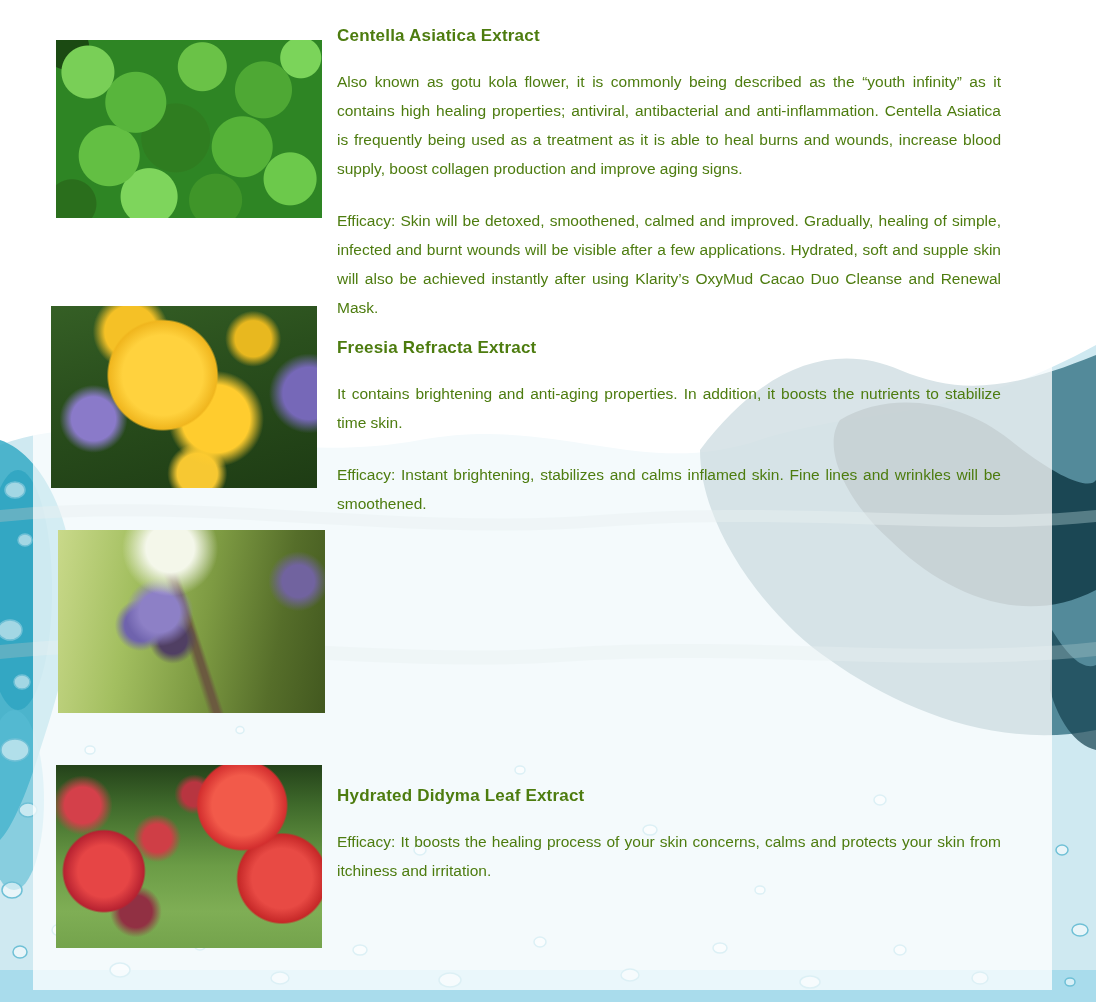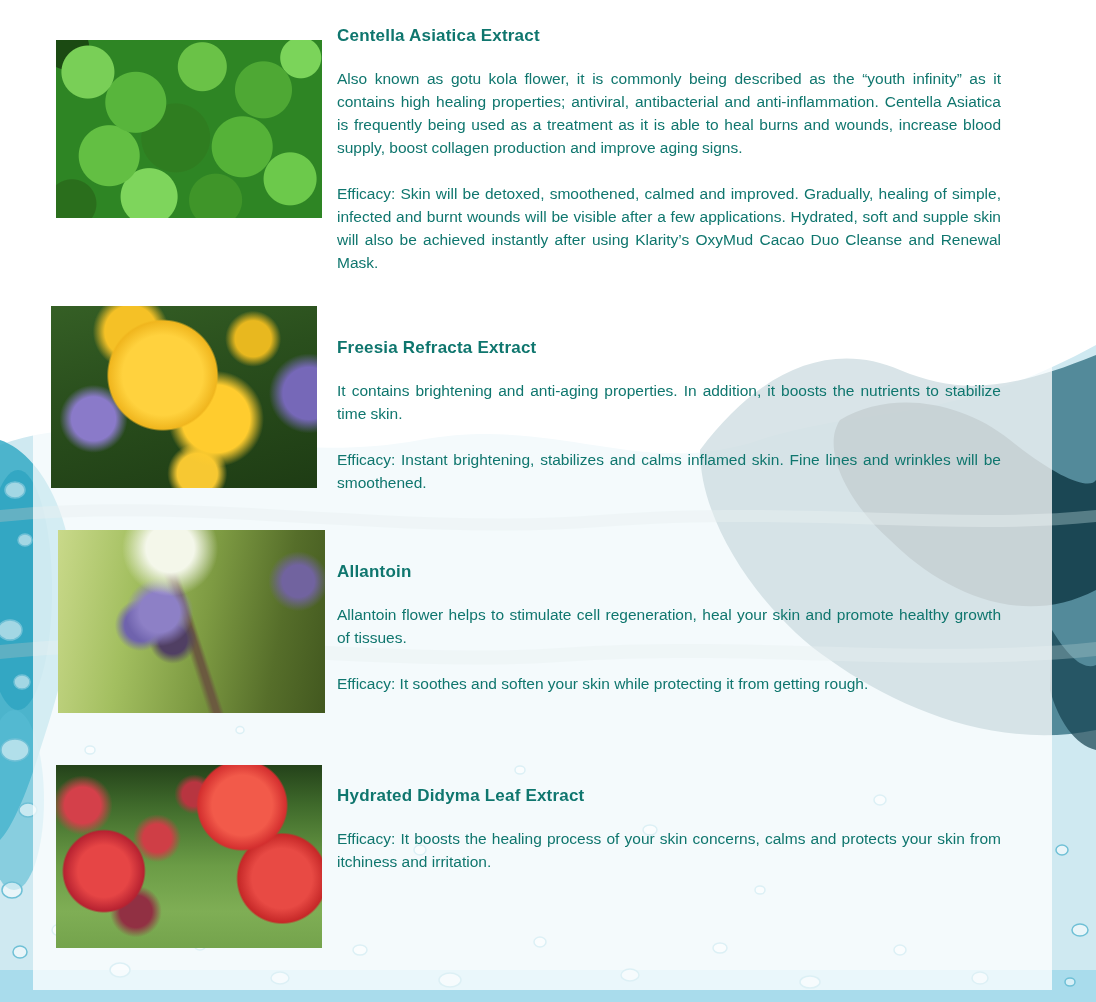--- a/index.html
+++ b/index.html
@@ -68,32 +68,32 @@
       radial-gradient(circle at 85% 62%, #e84a44 0 30px, #c62828 44px, rgba(0,0,0,0) 46px),
       radial-gradient(circle at 18% 58%, #e64545 0 26px, #b72231 40px, rgba(0,0,0,0) 42px),
       radial-gradient(circle at 10% 22%, #d4404a 0 18px, rgba(0,0,0,0) 30px),
       radial-gradient(circle at 38% 40%, #cf3e46 0 14px, rgba(0,0,0,0) 24px),
       radial-gradient(circle at 52% 16%, #b83540 0 12px, rgba(0,0,0,0) 20px),
       radial-gradient(circle at 30% 80%, #913043 0 16px, rgba(0,0,0,0) 26px),
       linear-gradient(180deg, #24421a 0%, #3f6a2b 22%, #6b9c46 55%, #7fae55 80%, #74a34c 100%);
   }
   .text-block{
     position:absolute;left:337px;width:664px;z-index:3;
-    color:#0f766e;
+    color:#4d7c0f;
   }
   #text-centella{top:24px;}
   #text-freesia{top:336px;}
   #text-allantoin{top:560px;}
   #text-monarda{top:784px;}
   .text-block h2{
     font-size:17px;line-height:23px;font-weight:bold;
     margin:0 0 20px 0;letter-spacing:0.2px;
   }
   .text-block p{
-    font-size:15.5px;line-height:23px;margin:0 0 23px 0;
+    font-size:15.5px;line-height:29px;margin:0 0 23px 0;
     text-align:justify;
   }
 </style>
 </head>
 <body>
 
 <div class="page">
 
   <svg class="water-bg" viewBox="0 0 1096 672" preserveAspectRatio="none">
 
@@ -157,25 +157,20 @@
   </div>
 
   <div class="photo" id="photo-freesia"></div>
   <div class="text-block" id="text-freesia">
     <h2>Freesia Refracta Extract</h2>
     <p>It contains brightening and anti-aging properties. In addition, it boosts the nutrients to stabilize time skin.</p>
     <p>Efficacy: Instant brightening, stabilizes and calms inflamed skin. Fine lines and wrinkles will be smoothened.</p>
   </div>
 
   <div class="photo" id="photo-allantoin"></div>
-  <div class="text-block" id="text-allantoin">
-    <h2>Allantoin</h2>
-    <p>Allantoin flower helps to stimulate cell regeneration, heal your skin and promote healthy growth of tissues.</p>
-    <p>Efficacy: It soothes and soften your skin while protecting it from getting rough.</p>
-  </div>
 
   <div class="photo" id="photo-monarda"></div>
   <div class="text-block" id="text-monarda">
     <h2>Hydrated Didyma Leaf Extract</h2>
     <p>Efficacy: It boosts the healing process of your skin concerns, calms and protects your skin from itchiness and irritation.</p>
   </div>
 
 </div>
 
 </body></html>

